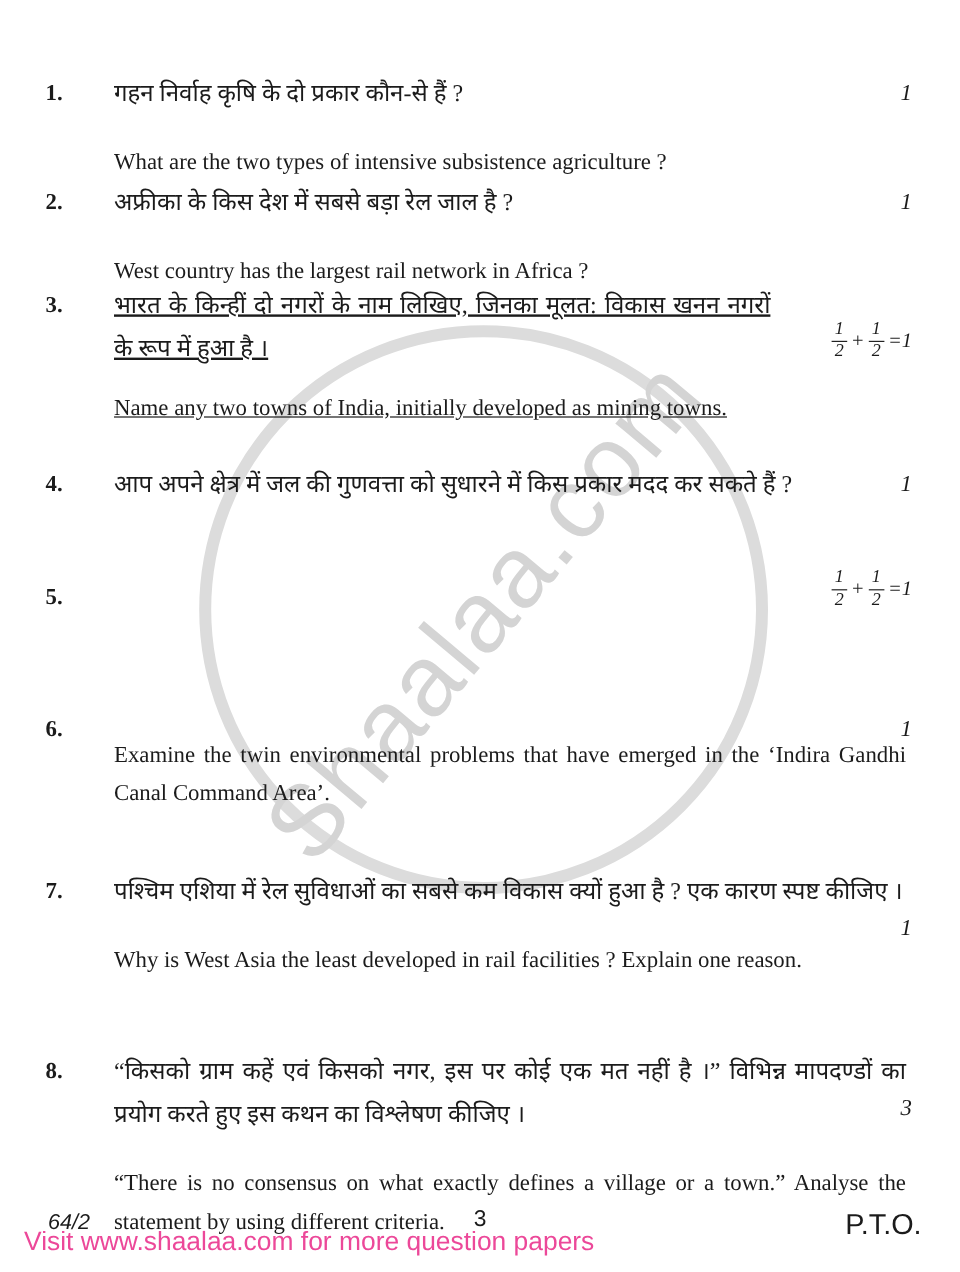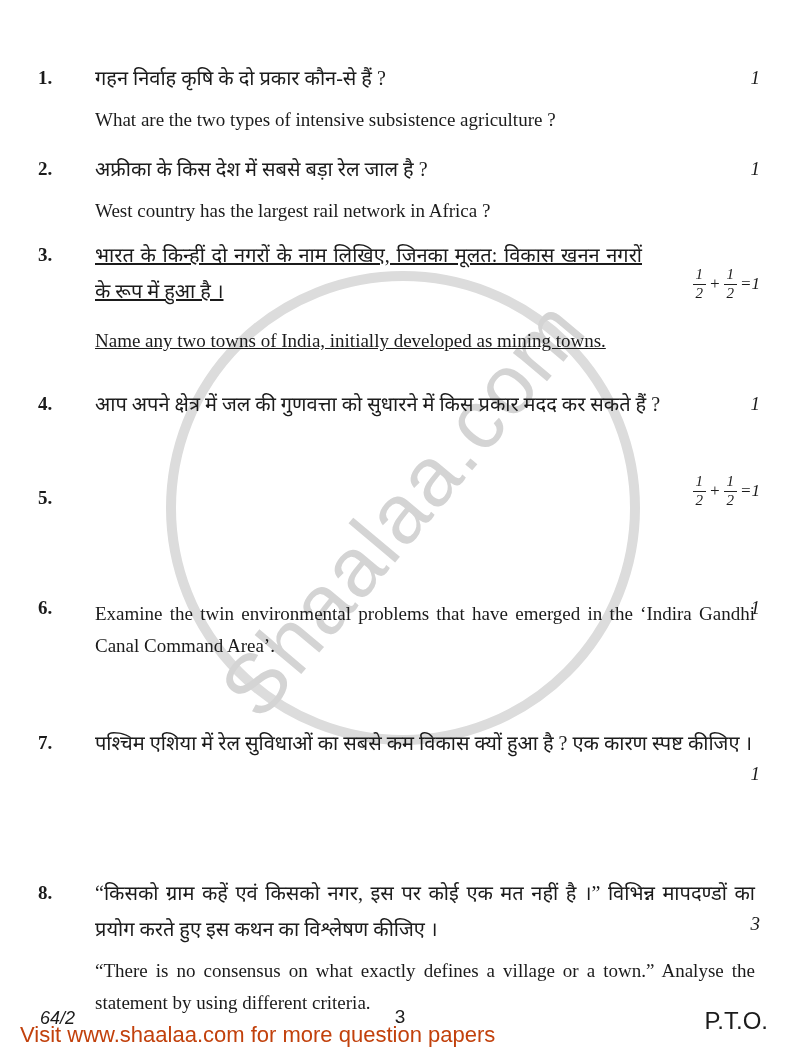--- a/index.html
+++ b/index.html
@@ -42,21 +42,21 @@
     font-weight:bold;font-size:19px;line-height:34px;
   }
   .qbody{margin-left:57px;margin-right:5px;}
   .hindi{
     font-size:20px;line-height:36px;
     text-align:justify;
   }
   .english{
     font-size:19px;line-height:32px;
     text-align:justify;
-    margin-top:8px;
+    margin-top:24px;
   }
   .english.gap-lg{margin-top:16px;}
   .marks{
     position:absolute;right:0;top:2px;
     font-style:italic;font-size:19px;line-height:32px;
   }
   .marks.line2{top:33px;}
   
   .fracwrap{
     position:absolute;right:0;
@@ -78,21 +78,21 @@
     position:absolute;left:0;right:0;top:1006px;
     text-align:center;
     font-family:"Liberation Sans", sans-serif;font-size:19px;z-index:2;
   }
   .pto{
     position:absolute;right:32px;top:1007px;
     font-family:"Liberation Sans", sans-serif;font-size:24px;z-index:2;
   }
   .banner{
     position:absolute;left:20px;top:1022px;
-    font-family:"Liberation Sans", sans-serif;font-size:22px;color:#c2410c;z-index:2;
+    font-family:"Liberation Sans", sans-serif;font-size:22px;color:#ec4899;z-index:2;
     white-space:nowrap;
   }
 </style>
 </head>
 <body>
 
 <div class="page">
 
   <div class="wm-ring"></div>
   <div class="wm-text">Shaalaa.com</div>
@@ -165,20 +165,21 @@
     <div class="qbody">
       <div class="english">Examine the twin environmental problems that have emerged in the ‘Indira Gandhi Canal Command Area’.</div>
     </div>
   </div>
 
   <div class="question" style="top:725px;">
     <span class="qnum">7.</span>
     <span class="marks line2">1</span>
     <div class="qbody">
       <div class="hindi">पश्चिम एशिया में रेल सुविधाओं का सबसे कम विकास क्यों हुआ है ? एक कारण स्पष्ट कीजिए ।</div>
+      <div class="english">Why is West Asia the least developed in rail facilities ? Explain one reason.</div>
     </div>
   </div>
 
   <div class="question" style="top:875px;">
     <span class="qnum">8.</span>
     <span class="marks line2">3</span>
     <div class="qbody">
       <div class="hindi">“किसको ग्राम कहें एवं किसको नगर, इस पर कोई एक मत नहीं है ।” विभिन्न मापदण्डों का प्रयोग करते हुए इस कथन का विश्लेषण कीजिए ।</div>
       <div class="english">“There is no consensus on what exactly defines a village or a town.” Analyse the statement by using different criteria.</div>
     </div>

